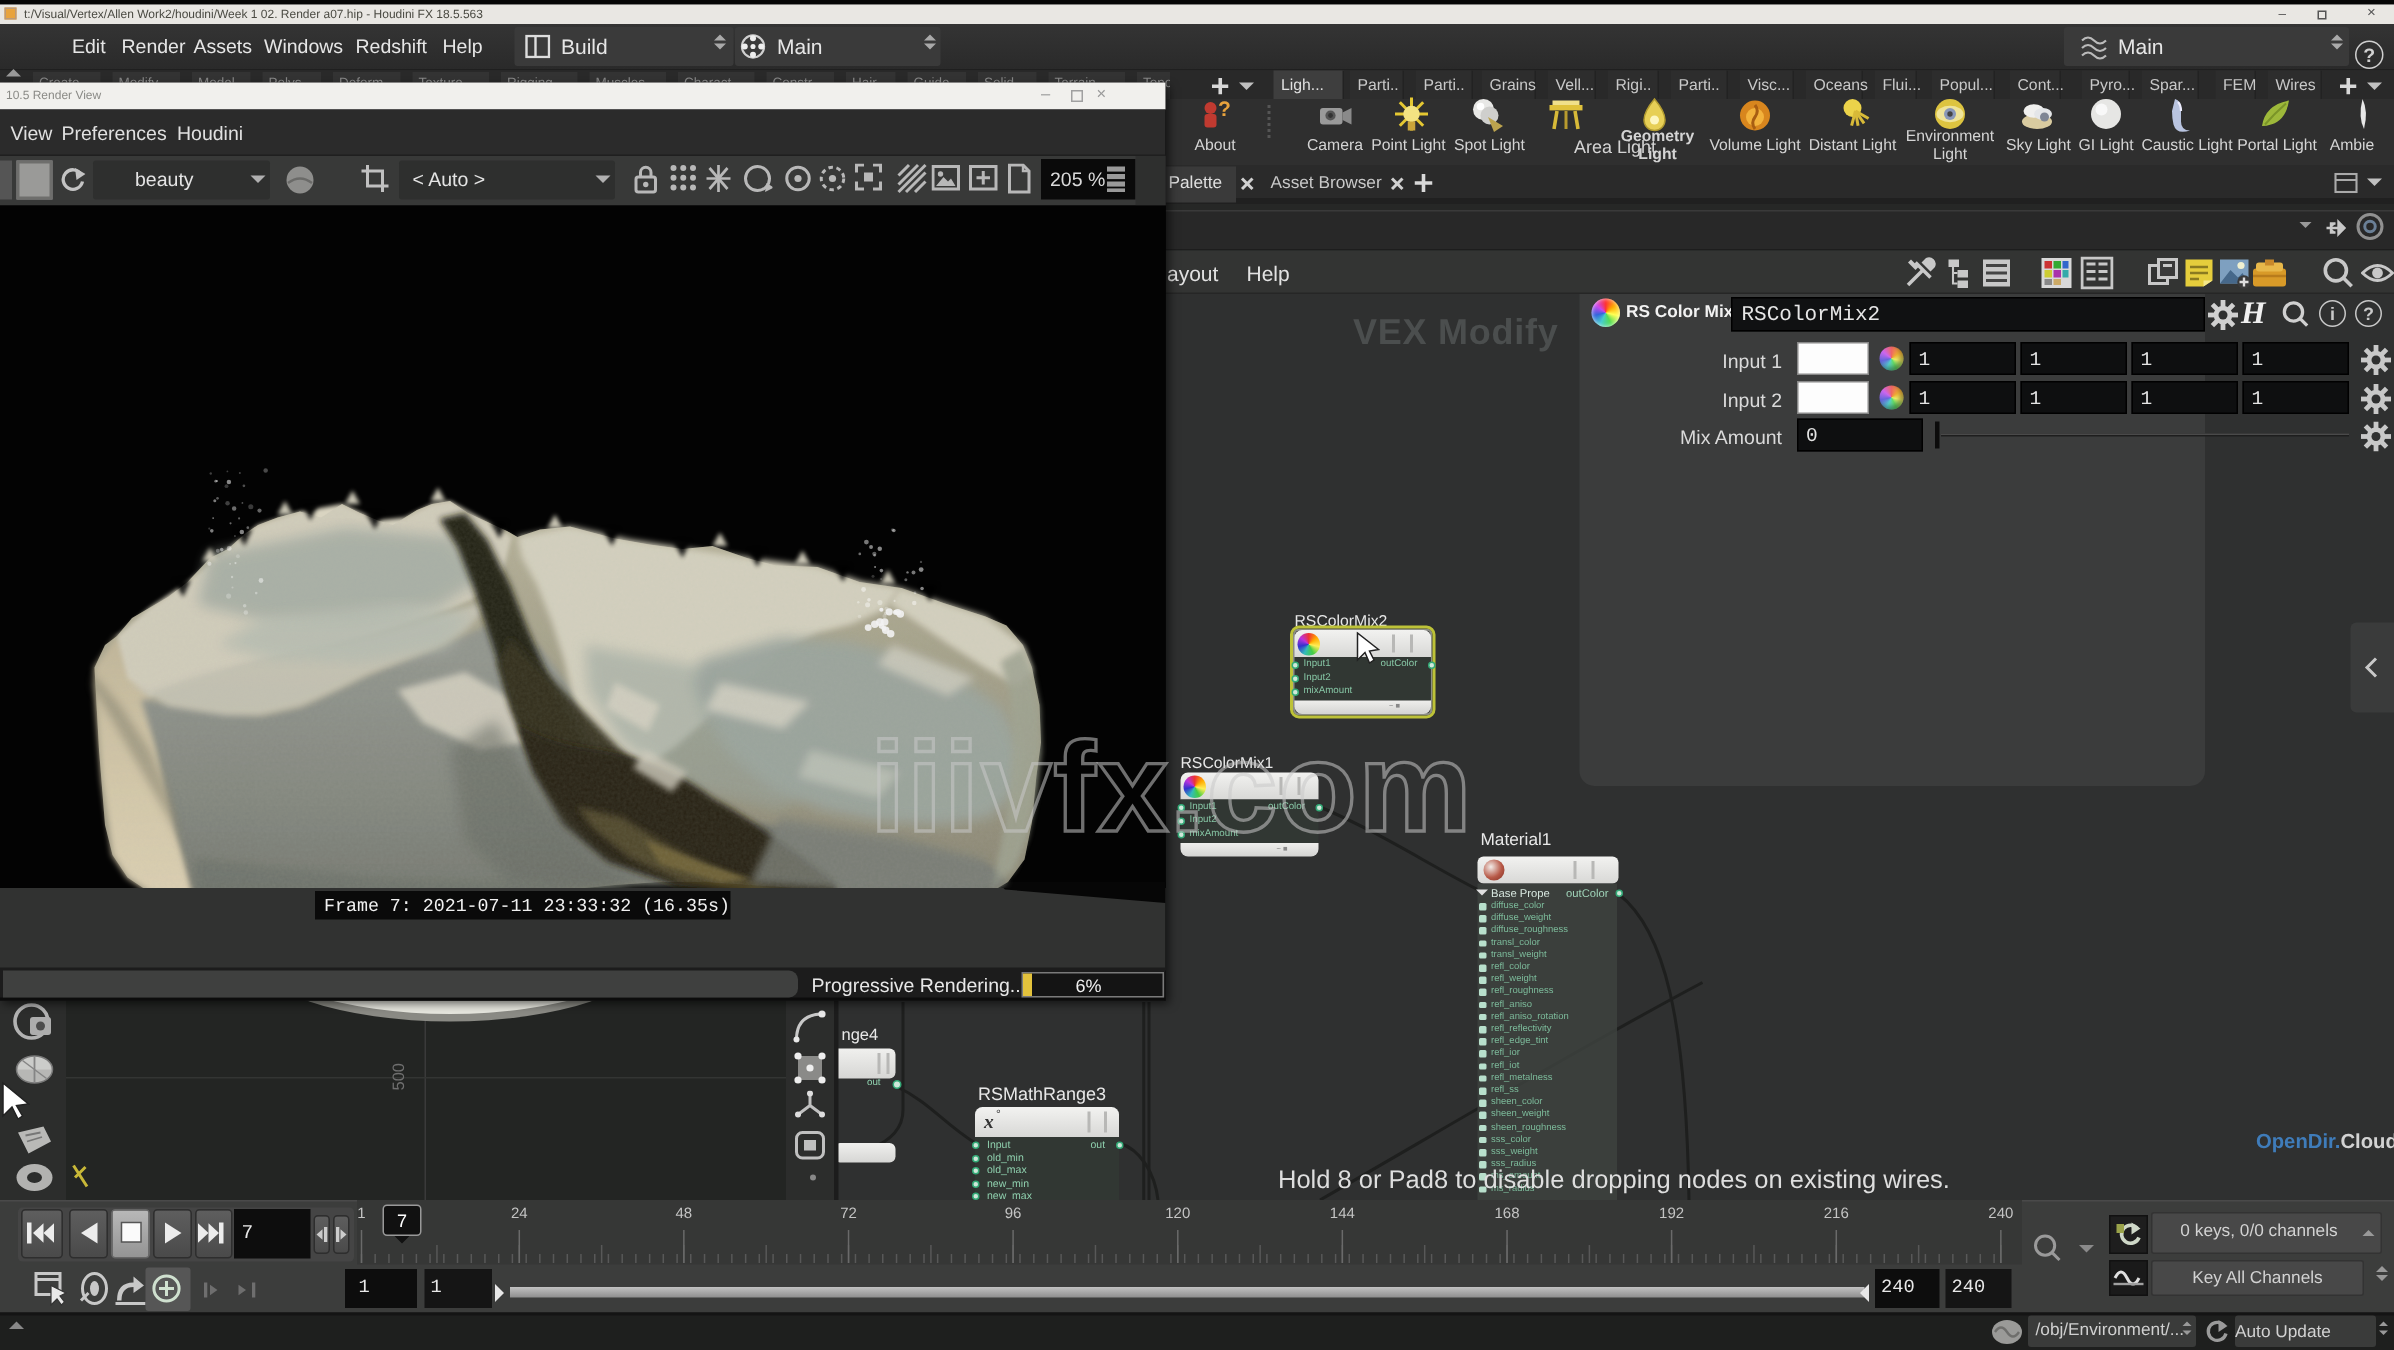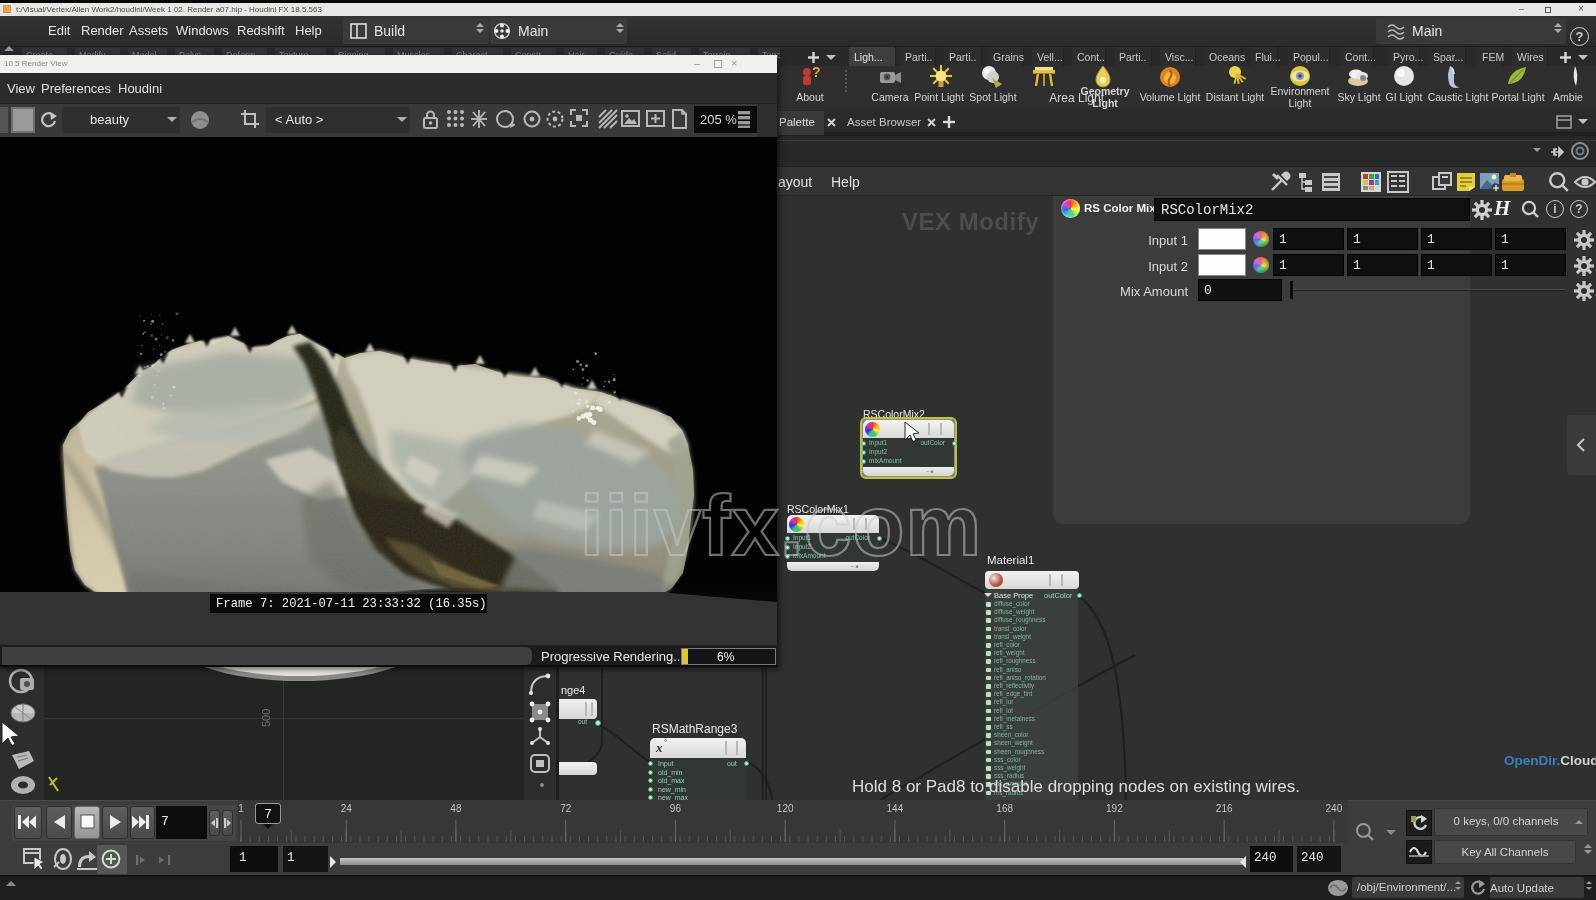--- a/index.html
+++ b/index.html
@@ -97,21 +97,21 @@
     <div style="position:absolute;left:854px;top:52px;font-size:10.5px;color:#e0e0e0;white-space:nowrap;line-height:1;">Ligh...</div>
     <div style="position:absolute;left:900px;top:47px;width:36px;height:19px;background:#2d2d2d;border-right:1px solid #222;"></div>
     <div style="position:absolute;left:905px;top:52px;font-size:10.5px;color:#c8c8c8;white-space:nowrap;line-height:1;">Parti..</div>
     <div style="position:absolute;left:944px;top:47px;width:38px;height:19px;background:#2d2d2d;border-right:1px solid #222;"></div>
     <div style="position:absolute;left:949px;top:52px;font-size:10.5px;color:#c8c8c8;white-space:nowrap;line-height:1;">Parti..</div>
     <div style="position:absolute;left:988px;top:47px;width:36px;height:19px;background:#2d2d2d;border-right:1px solid #222;"></div>
     <div style="position:absolute;left:993px;top:52px;font-size:10.5px;color:#c8c8c8;white-space:nowrap;line-height:1;">Grains</div>
     <div style="position:absolute;left:1032px;top:47px;width:32px;height:19px;background:#2d2d2d;border-right:1px solid #222;"></div>
     <div style="position:absolute;left:1037px;top:52px;font-size:10.5px;color:#c8c8c8;white-space:nowrap;line-height:1;">Vell...</div>
     <div style="position:absolute;left:1072px;top:47px;width:34px;height:19px;background:#2d2d2d;border-right:1px solid #222;"></div>
-    <div style="position:absolute;left:1077px;top:52px;font-size:10.5px;color:#c8c8c8;white-space:nowrap;line-height:1;">Cont..</div>
+    <div style="position:absolute;left:1077px;top:52px;font-size:10.5px;color:#c8c8c8;white-space:nowrap;line-height:1;">Rigi..</div>
     <div style="position:absolute;left:1114px;top:47px;width:38px;height:19px;background:#2d2d2d;border-right:1px solid #222;"></div>
     <div style="position:absolute;left:1119px;top:52px;font-size:10.5px;color:#c8c8c8;white-space:nowrap;line-height:1;">Parti..</div>
     <div style="position:absolute;left:1160px;top:47px;width:36px;height:19px;background:#2d2d2d;border-right:1px solid #222;"></div>
     <div style="position:absolute;left:1165px;top:52px;font-size:10.5px;color:#c8c8c8;white-space:nowrap;line-height:1;">Visc...</div>
     <div style="position:absolute;left:1204px;top:47px;width:38px;height:19px;background:#2d2d2d;border-right:1px solid #222;"></div>
     <div style="position:absolute;left:1209px;top:52px;font-size:10.5px;color:#c8c8c8;white-space:nowrap;line-height:1;">Oceans</div>
     <div style="position:absolute;left:1250px;top:47px;width:28px;height:19px;background:#2d2d2d;border-right:1px solid #222;"></div>
     <div style="position:absolute;left:1255px;top:52px;font-size:10.5px;color:#c8c8c8;white-space:nowrap;line-height:1;">Flui...</div>
     <div style="position:absolute;left:1288px;top:47px;width:42px;height:19px;background:#2d2d2d;border-right:1px solid #222;"></div>
     <div style="position:absolute;left:1293px;top:52px;font-size:10.5px;color:#c8c8c8;white-space:nowrap;line-height:1;">Popul...</div>

